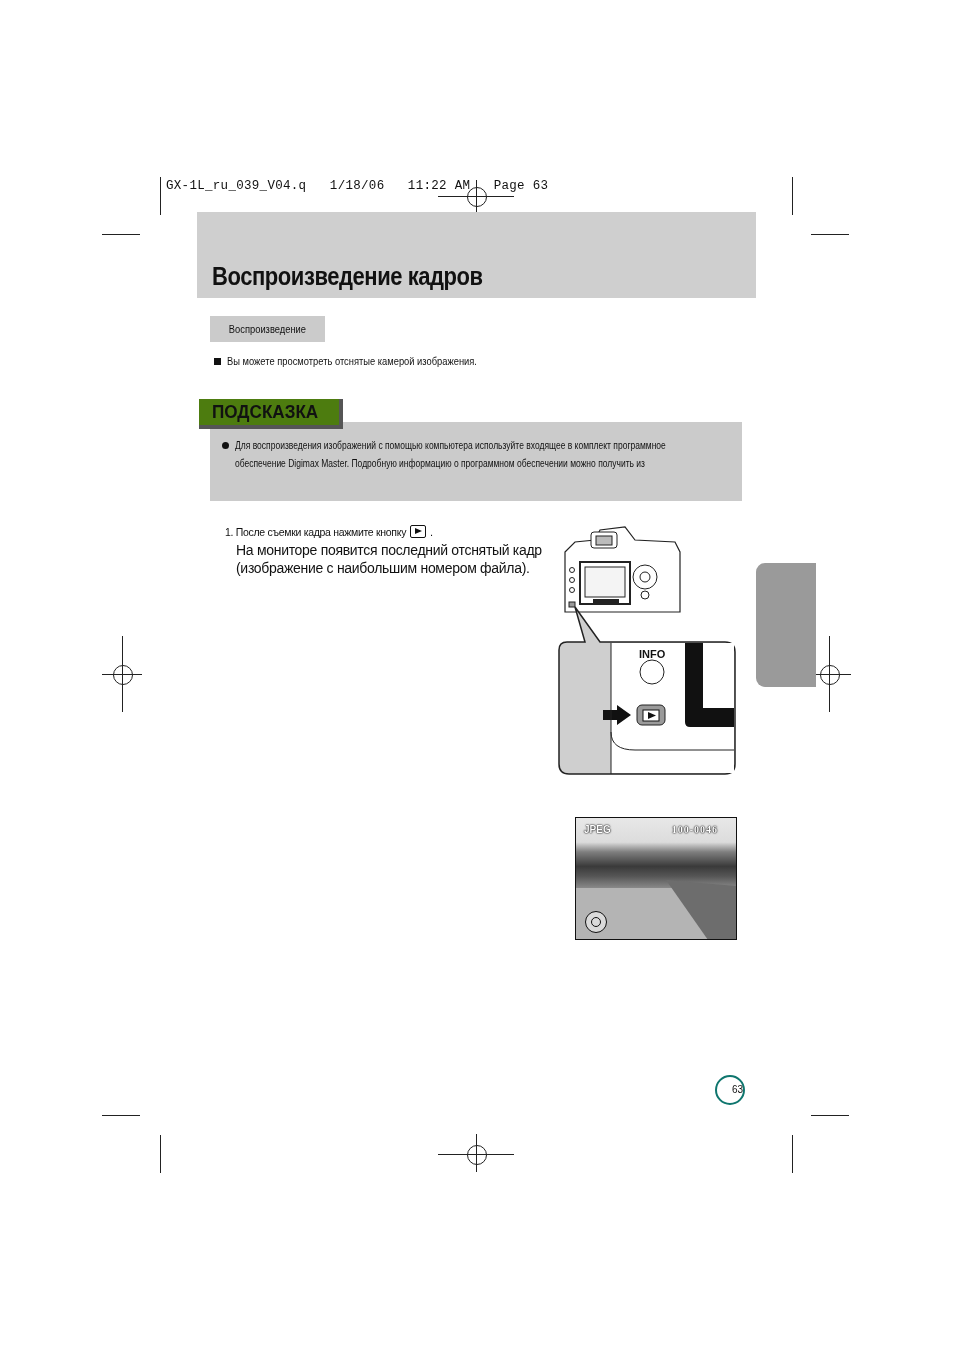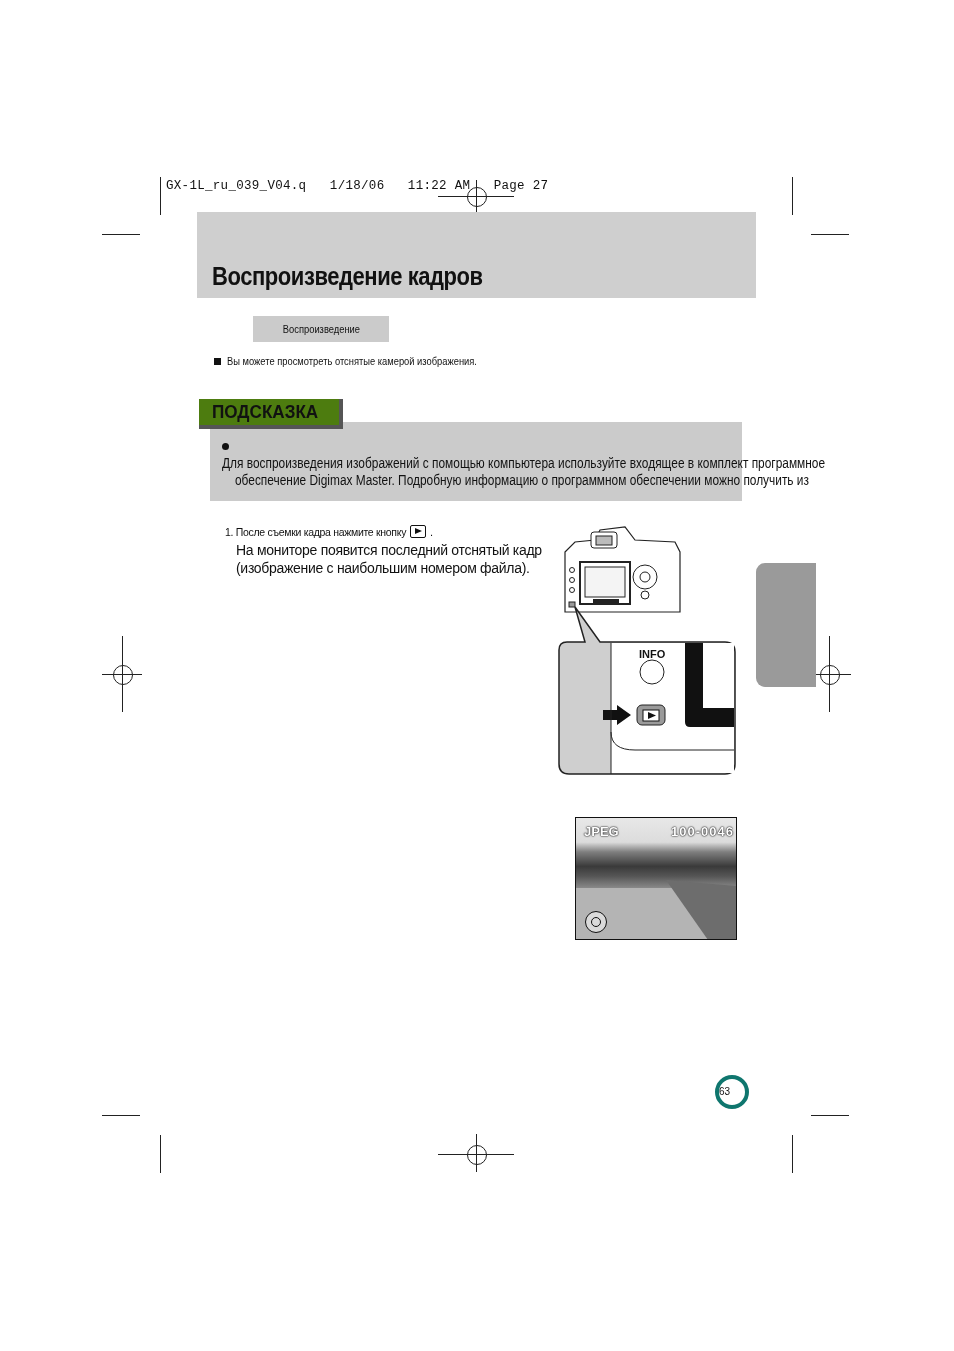--- a/index.html
+++ b/index.html
@@ -4,38 +4,38 @@
 <style>
   html, body { margin: 0; padding: 0; background: #fff; }
   body { width: 954px; height: 1351px; position: relative; overflow: hidden; font-family: "Liberation Sans", sans-serif; color: #111; }
   .abs { position: absolute; }
   .mono { font-family: "Liberation Mono", monospace; }
   .vline { position: absolute; width: 1px; background: #222; }
   .hline { position: absolute; height: 1px; background: #222; }
   .reg { position: absolute; width: 18px; height: 18px; border: 1px solid #222; border-radius: 50%; }
   .title-band { left: 197px; top: 212px; width: 559px; height: 86px; background: #cfcfcf; }
   .title { left: 212px; top: 262px; font-size: 25px; font-weight: bold; letter-spacing: -0.5px; transform: scaleX(0.88); transform-origin: left top; }
-  .tag { left: 210px; top: 316px; width: 136px; height: 26px; background: #cbcbcb; font-size: 11px; text-align: center; line-height: 26px; margin-left: 43px; }
+  .tag { left: 210px; top: 316px; width: 115px; height: 26px; background: #cbcbcb; font-size: 11px; text-align: center; line-height: 26px; }
   .tag span { display: inline-block; transform: scaleX(0.85); }
   .bullet-line { left: 214px; top: 355px; font-size: 11px; }
   .bullet-line .sq { display: inline-block; width: 7px; height: 7px; background: #111; margin-right: 6px; vertical-align: 0; }
   .narrow { display: inline-block; transform: scaleX(0.85); transform-origin: left center; white-space: nowrap; }
   .hint-box { left: 210px; top: 422px; width: 532px; height: 79px; background: #cbcbcb; }
   .hint-label { left: 199px; top: 399px; width: 140px; height: 26px; background: #4d7c0f; border-right: 4px solid #555; border-bottom: 4px solid #555; }
   .hint-label span { position: absolute; left: 13px; top: 2px; font-size: 19px; font-weight: bold; transform: scaleX(0.9); transform-origin: left top; }
-  .hint-text { left: 222px; top: 437px; width: 520px; font-size: 14px; line-height: 17.5px; }
+  .hint-text { left: 222px; top: 437px; width: 520px; font-size: 10px; line-height: 17.5px; }
   .hint-text .dot { display: inline-block; width: 7px; height: 7px; border-radius: 50%; background: #111; margin-right: 6px; }
   .step { left: 225px; top: 523px; font-size: 11px; line-height: 18px; }
   .play-btn { display: inline-block; width: 14px; height: 11px; border: 1px solid #111; border-radius: 2px; vertical-align: -2px; position: relative; margin: 0 4px; }
   .play-btn:after { content: ""; position: absolute; left: 4px; top: 2px; border-left: 7px solid #111; border-top: 3.5px solid transparent; border-bottom: 3.5px solid transparent; }
   .side-tab { left: 756px; top: 563px; width: 60px; height: 124px; background: #9a9a9a; border-radius: 9px 0 0 9px; }
-  .page-num { left: 715px; top: 1075px; width: 26px; height: 26px; border: 4px solid #0f766e; border-radius: 50%; text-align: left; line-height: 26px; font-size: 10px; }
+  .page-num { left: 715px; top: 1075px; width: 26px; height: 26px; border: 2px solid #0f766e; border-radius: 50%; text-align: right; line-height: 26px; font-size: 10px; }
   .header-line { left: 166px; top: 179px; font-size: 12.5px; letter-spacing: 0.3px; }
   .photo { left: 575px; top: 817px; width: 160px; height: 121px; border: 1px solid #111; overflow: hidden; background: linear-gradient(to bottom, #e8e8e8 0%, #dcdcdc 20%, #7f7f7f 28%, #3a3a3a 40%, #555 48%, #8a8a8a 58%, #b8b8b8 70%, #c9c9c9 100%); }
-  .photo .lbl { position: absolute; top: 6px; color: #fff; font-weight: bold; font-size: 13px; text-shadow: 0 0 2px #000, 0 0 1px #000; }
+  .photo .lbl { position: absolute; top: 6px; color: #fff; font-weight: bold; font-size: 10px; text-shadow: 0 0 2px #000, 0 0 1px #000; }
   .photo .grass { position: absolute; right: 0; top: 62px; width: 70px; height: 60px; background: #6d6d6d; clip-path: polygon(0 0, 100% 10%, 100% 100%, 60% 100%); }
   .photo .road { position: absolute; left: 0; top: 70px; width: 160px; height: 52px; background: #b4b4b4; clip-path: polygon(0 0, 70% 0, 100% 100%, 0 100%); }
   .photo .dial { position: absolute; left: 9px; top: 93px; width: 20px; height: 20px; border: 1.5px solid #111; border-radius: 50%; background: rgba(255,255,255,0.5); }
   .photo .dial:after { content: ""; position: absolute; left: 5px; top: 5px; width: 8px; height: 8px; border: 1px solid #111; border-radius: 50%; }
 </style>
 </head>
 <body>
 
 <div class="vline" style="left:160px;top:177px;height:38px;"></div>
 <div class="vline" style="left:792px;top:177px;height:38px;"></div>
@@ -57,21 +57,21 @@
 <div class="vline" style="left:160px;top:1135px;height:38px;"></div>
 <div class="vline" style="left:792px;top:1135px;height:38px;"></div>
 <div class="hline" style="left:438px;top:1154px;width:76px;"></div>
 <div class="vline" style="left:476px;top:1134px;height:38px;"></div>
 <div class="reg" style="left:467px;top:1145px;"></div>
 
 <div class="abs header-line mono">
   <span>GX-1L_ru_039_V04.q</span>&nbsp;&nbsp;
   <span>1/18/06</span>&nbsp;&nbsp;
   <span>11:22 AM</span>&nbsp;&nbsp;
-  <span>Page 27</span>
+  <span>Page 63</span>
 </div>
 
 <div class="abs title-band"></div>
 <div class="abs title">Воспроизведение кадров</div>
 
 <div class="abs tag"><span>Воспроизведение</span></div>
 
 <div class="abs bullet-line">
   <span class="sq"></span><span class="narrow">Вы можете просмотреть отснятые камерой изображения.</span>
 </div>
@@ -117,19 +117,19 @@
   <path d="M93 190 L101 193.5 L93 197 Z" fill="#111"></path>
   <path d="M48 188 L62 188 L62 183 L76 193 L62 203 L62 198 L48 198 Z" fill="#111"></path>
   <path d="M56 210 Q56 228 80 228 L179 228" fill="none" stroke="#222"></path>
   <line x1="56" y1="121" x2="56" y2="252" stroke="#222"></line>
 </svg>
 
 <div class="abs photo">
   <div class="road"></div>
   <div class="grass"></div>
   <span class="lbl" style="left:8px;">JPEG</span>
-  <span class="lbl" style="right:2px;letter-spacing:1px;">100-0046</span>
+  <span class="lbl" style="right:18px;letter-spacing:1px;font-family:Liberation Serif, serif;">100-0046</span>
   <div class="dial"></div>
 </div>
 
 <div class="abs side-tab"></div>
 
 <div class="abs page-num">63</div>
 
 </body></html>

